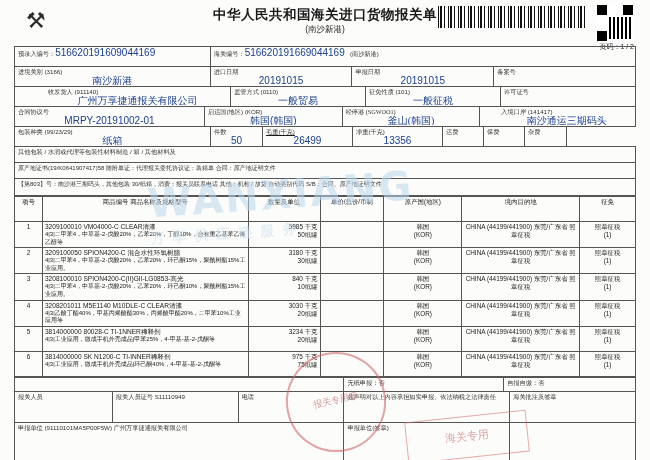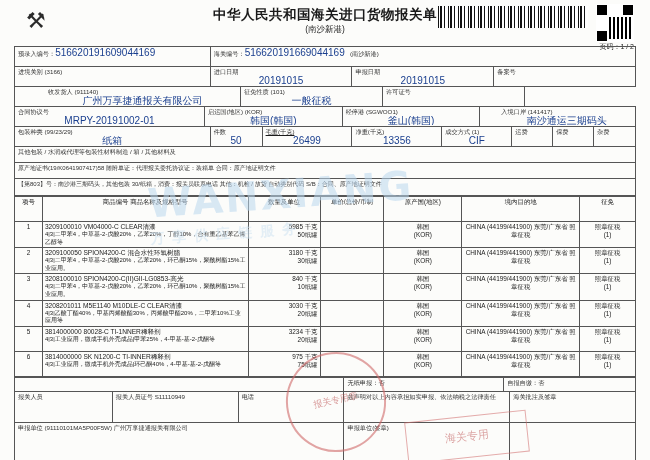--- a/index.html
+++ b/index.html
@@ -121,20 +121,21 @@
       </div>
       <div class="cell" style="width:426px;">
         <div class="lbl"><span>海关编号：</span><span class="val blue" style="display:inline">516620191669044169</span>
         &nbsp;&nbsp;<span>(南沙新港)</span></div>
       </div>
     </div>
 
     <div class="row">
       <div class="cell" style="width:196px;">
         <div class="lbl">进境关别 (3166)</div>
+        <div class="val blue">南沙新港</div>
       </div>
       <div class="cell" style="width:142px;">
         <div class="lbl">进口日期</div>
         <div class="val blue">20191015</div>
       </div>
       <div class="cell" style="width:142px;">
         <div class="lbl">申报日期</div>
         <div class="val blue">20191015</div>
       </div>
       <div class="cell" style="width:142px;">
@@ -143,39 +144,43 @@
       </div>
     </div>
 
 
     <div class="row">
       <div class="cell" style="width:196px;margin-left:30px;">
         <div class="lbl">收发货人 (911140)</div>
         <div class="val blue">广州万享捷通报关有限公司</div>
       </div>
       <div class="cell" style="width:142px;">
+        <div class="lbl">监管方式 (0110)</div>
+        <div class="val blue">一般贸易</div>
+      </div>
+      <div class="cell" style="width:142px;">
         <div class="lbl">征免性质 (101)</div>
         <div class="val blue">一般征税</div>
       </div>
       <div class="cell" style="width:142px;">
         <div class="lbl">许可证号</div>
         <div class="val blue"></div>
       </div>
     </div>
 
     <div class="row">
       <div class="cell" style="width:196px;">
         <div class="lbl">合同协议号</div>
         <div class="val blue">MRPY-20191002-01</div>
       </div>
       <div class="cell" style="width:142px;">
         <div class="lbl">启运国(地区) (KOR)</div>
         <div class="val blue">韩国(韩国)</div>
       </div>
-      <div class="cell" style="width:142px;">
+      <div class="cell" style="width:142px;font-family:Liberation Serif, serif;">
         <div class="lbl">经停港 (SGWOO1)</div>
         <div class="val blue">釜山(韩国)</div>
       </div>
       <div class="cell" style="width:142px;margin-left:18px;">
         <div class="lbl">入境口岸 (141417)</div>
         <div class="val blue">南沙通运三期码头</div>
       </div>
     </div>
 
     <div class="row">
@@ -187,24 +192,20 @@
         <div class="lbl">件数</div>
         <div class="val blue">50</div>
       </div>
       <div class="cell" style="width:90px;text-decoration:underline;">
         <div class="lbl">毛重(千克)</div>
         <div class="val blue">26499</div>
       </div>
       <div class="cell" style="width:90px;">
         <div class="lbl">净重(千克)</div>
         <div class="val blue">13356</div>
-      </div>
-      <div class="cell" style="width:70px;">
-        <div class="lbl">成交方式 (1)</div>
-        <div class="val blue">CIF</div>
       </div>
       <div class="cell" style="width:41px;">
         <div class="lbl">运费</div>
         <div class="val blue"></div>
       </div>
       <div class="cell" style="width:41px;">
         <div class="lbl">保费</div>
         <div class="val blue"></div>
       </div>
       <div class="cell" style="width:42px;">

